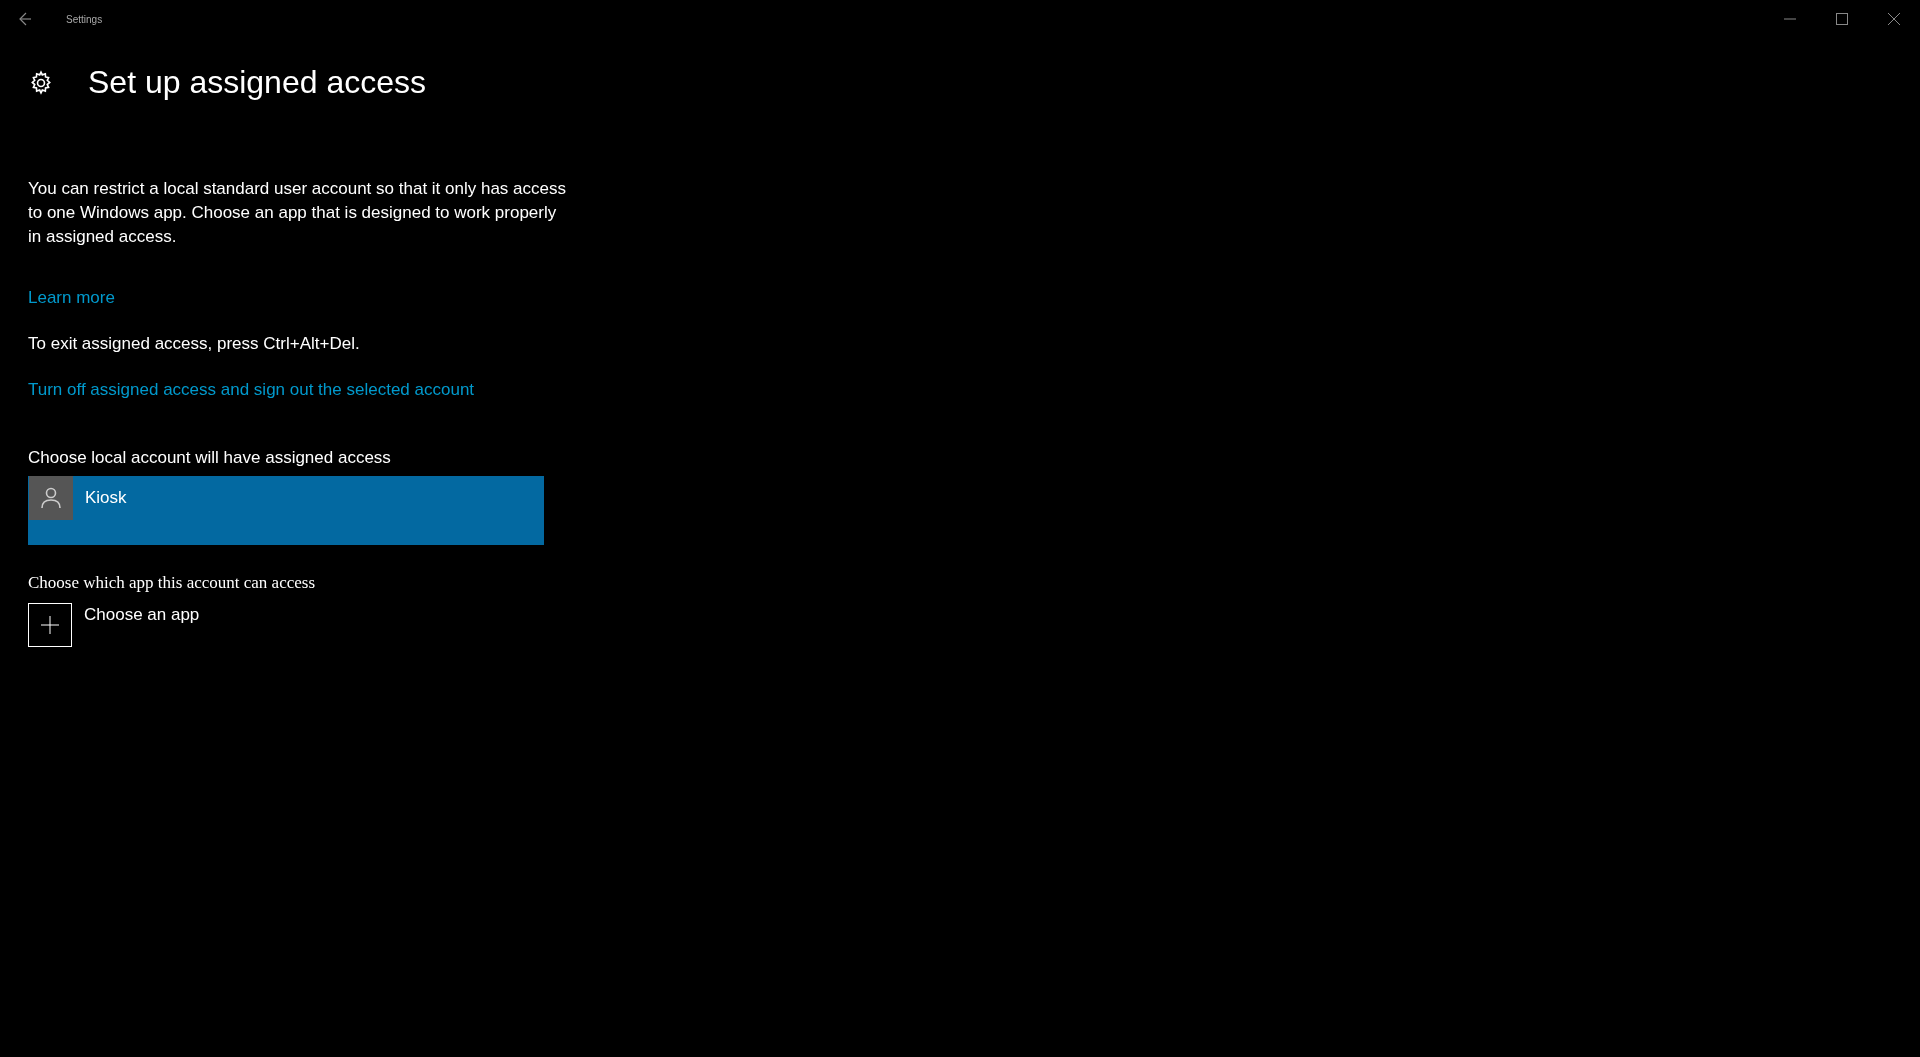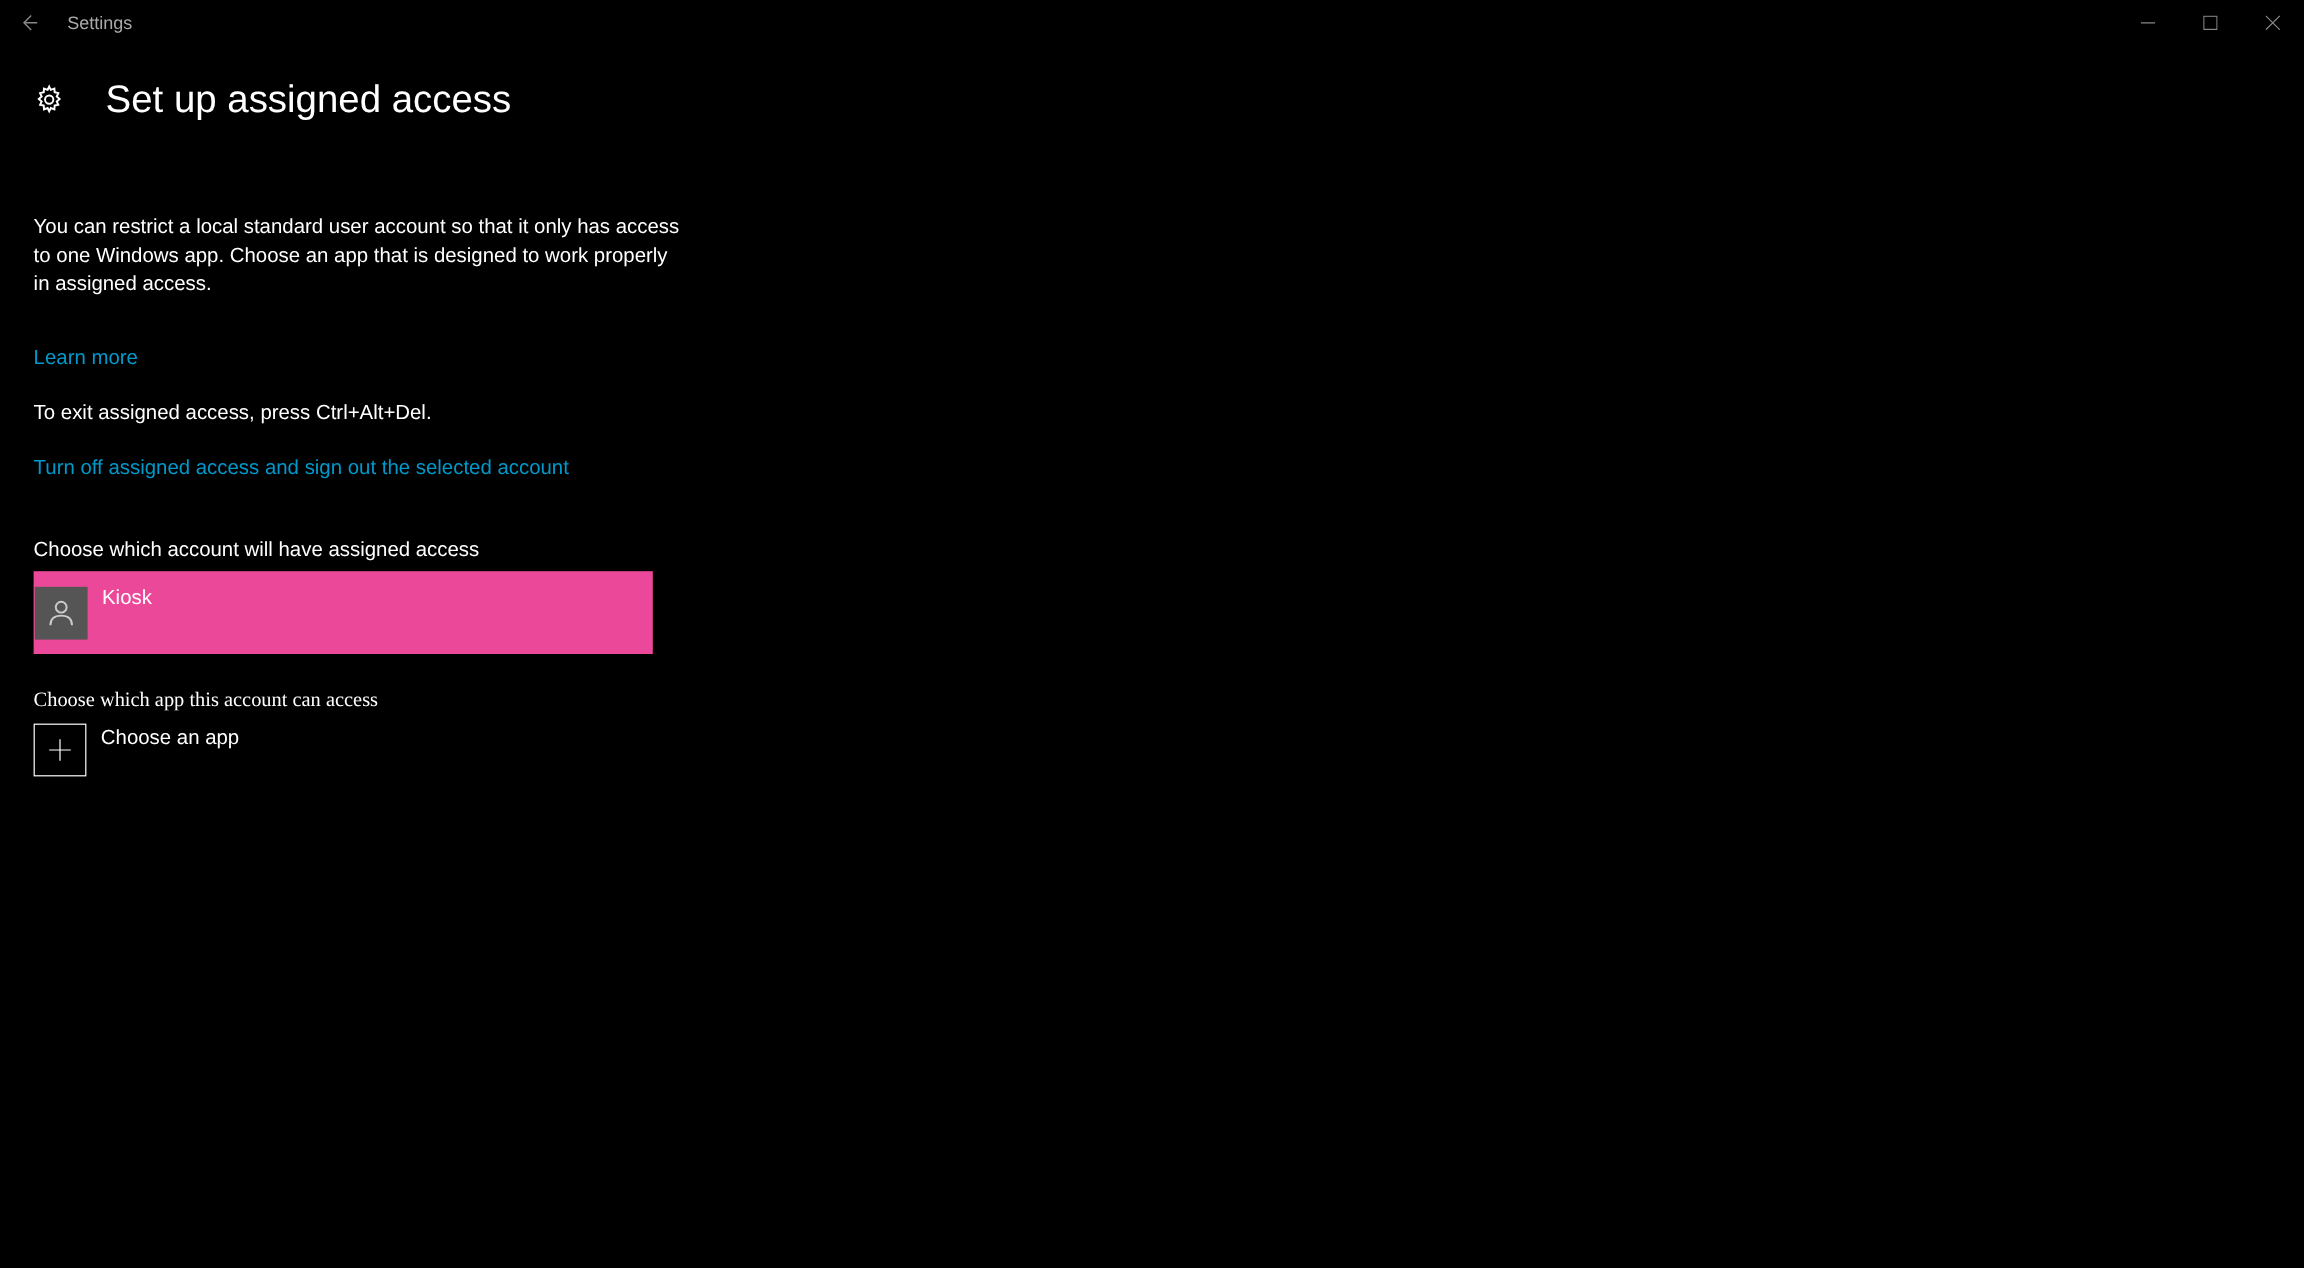--- a/index.html
+++ b/index.html
@@ -28,23 +28,23 @@
     .back-btn {
       width: 48px;
       height: 38px;
       display: flex;
       align-items: center;
       justify-content: center;
       color: #888888;
       cursor: pointer;
     }
     .titlebar-title {
-      font-size: 15px;
+      font-size: 10px;
       color: #aaaaaa;
-      margin-left: 8px;
+      margin-left: 18px;
     }
     .titlebar-right {
       display: flex;
     }
     .titlebar-btn {
       width: 52px;
       height: 38px;
       display: flex;
       align-items: center;
       justify-content: center;
@@ -96,24 +96,23 @@
       margin-top: 26px;
       font-weight: 400;
     }
     .subheading {
       font-size: 17px;
       color: #ffffff;
       margin-top: 48px;
       font-weight: 400;
     }
     .account-row {
-      background: #ec4899;
+      background: #0369a1;
       height: 69px;
       display: flex;
-      align-items: center;
       padding: 0 16px 0 0;
       margin-top: 8px;
       width: 516px;
       cursor: pointer;
     }
     .account-icon-box {
       width: 44px;
       height: 44px;
       margin-left: 1px;
       background: #555555;
@@ -202,21 +201,21 @@
   <div class="main-content">
 
     <p class="body-text">You can restrict a local standard user account so that it only has access to one Windows app. Choose an app that is designed to work properly in assigned access.</p>
 
     <a class="link">Learn more</a>
 
     <p class="body-text-2">To exit assigned access, press Ctrl+Alt+Del.</p>
 
     <a class="link" style="margin-top:26px;">Turn off assigned access and sign out the selected account</a>
 
-    <div class="subheading">Choose which account will have assigned access</div>
+    <div class="subheading">Choose local account will have assigned access</div>
 
     <div class="account-row">
       <div class="account-icon-box">
         <svg width="22" height="24" viewBox="0 0 22 24" fill="none" stroke="#cccccc" stroke-width="1.6">
           <circle cx="11" cy="7" r="4.5"></circle>
           <path d="M2 22 C2 16 6 14 11 14 C16 14 20 16 20 22"></path>
         </svg>
       </div>
       <span class="account-name">Kiosk</span>
     </div>

